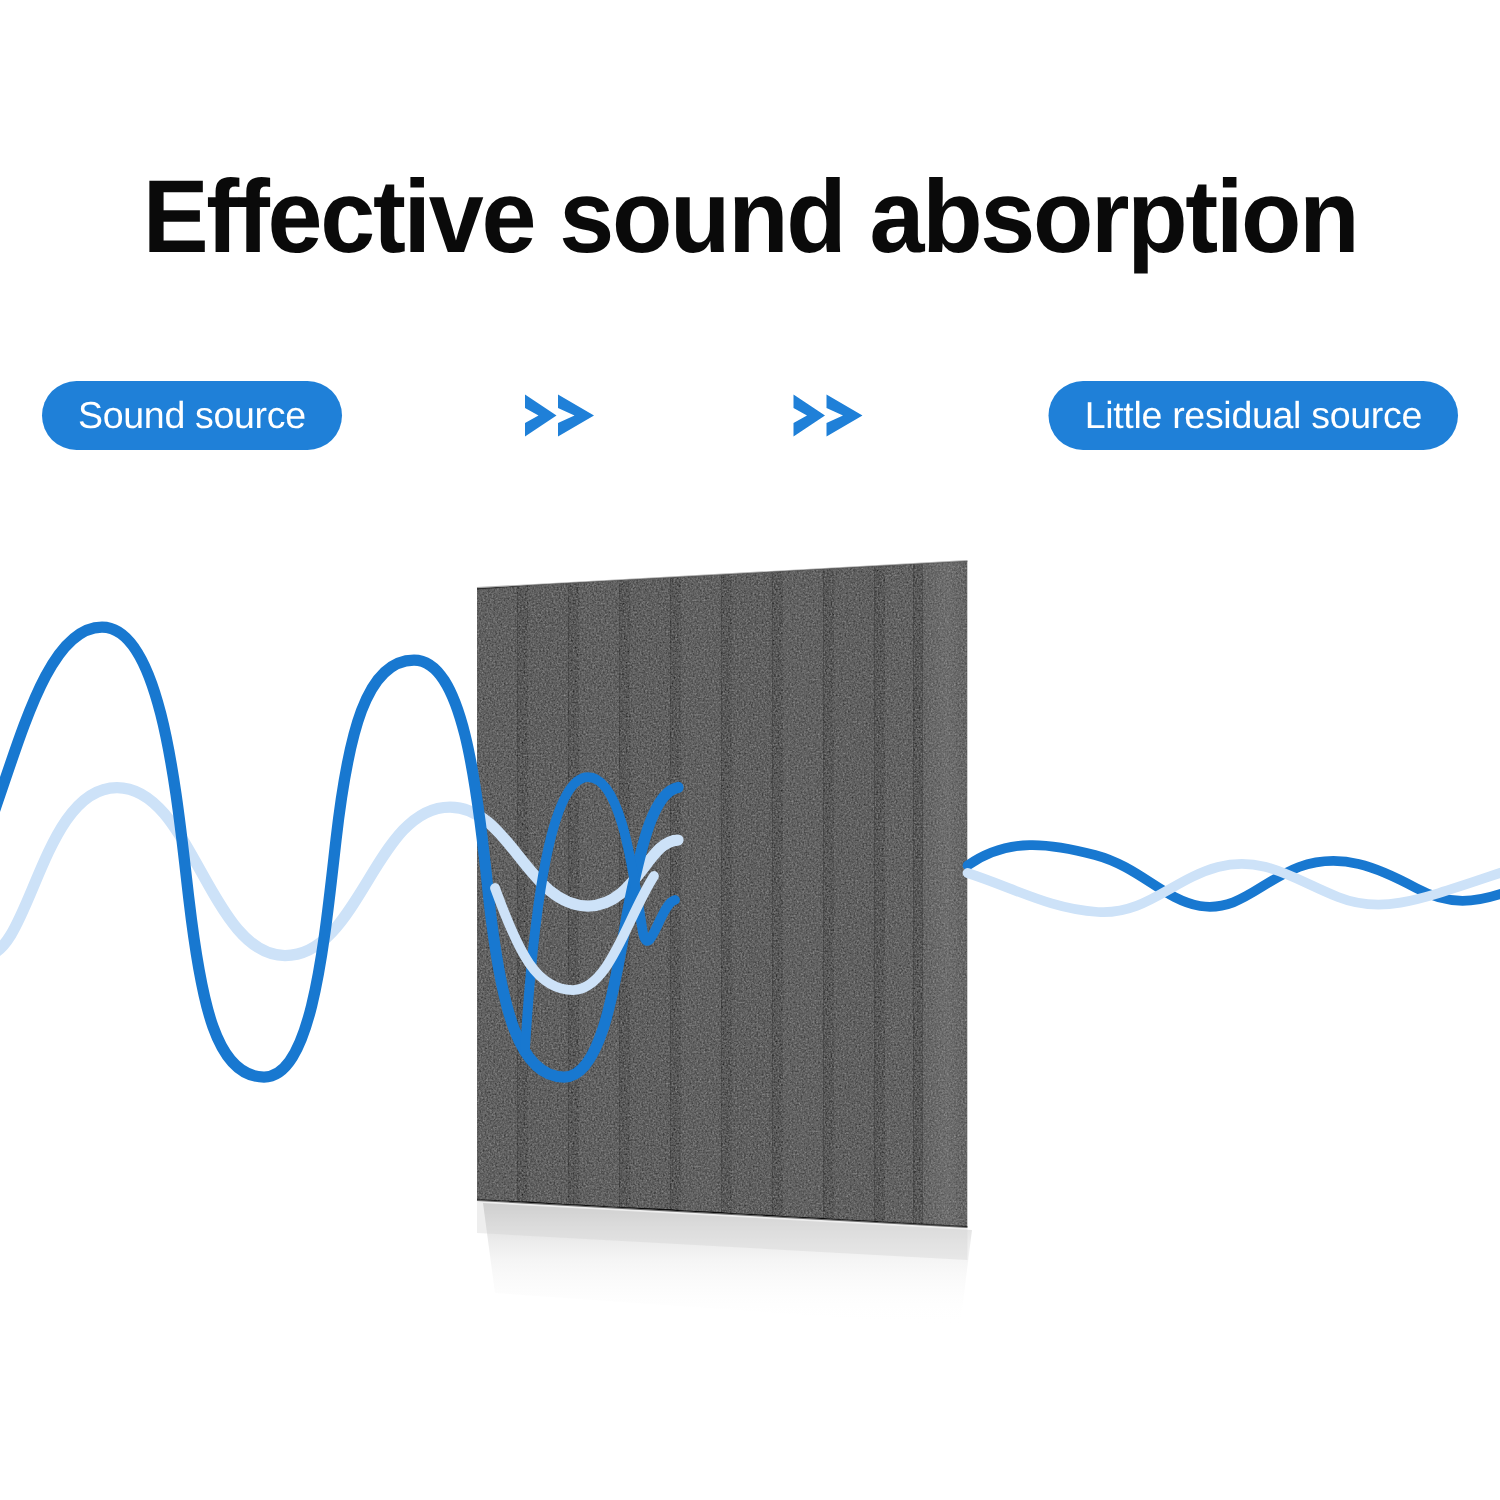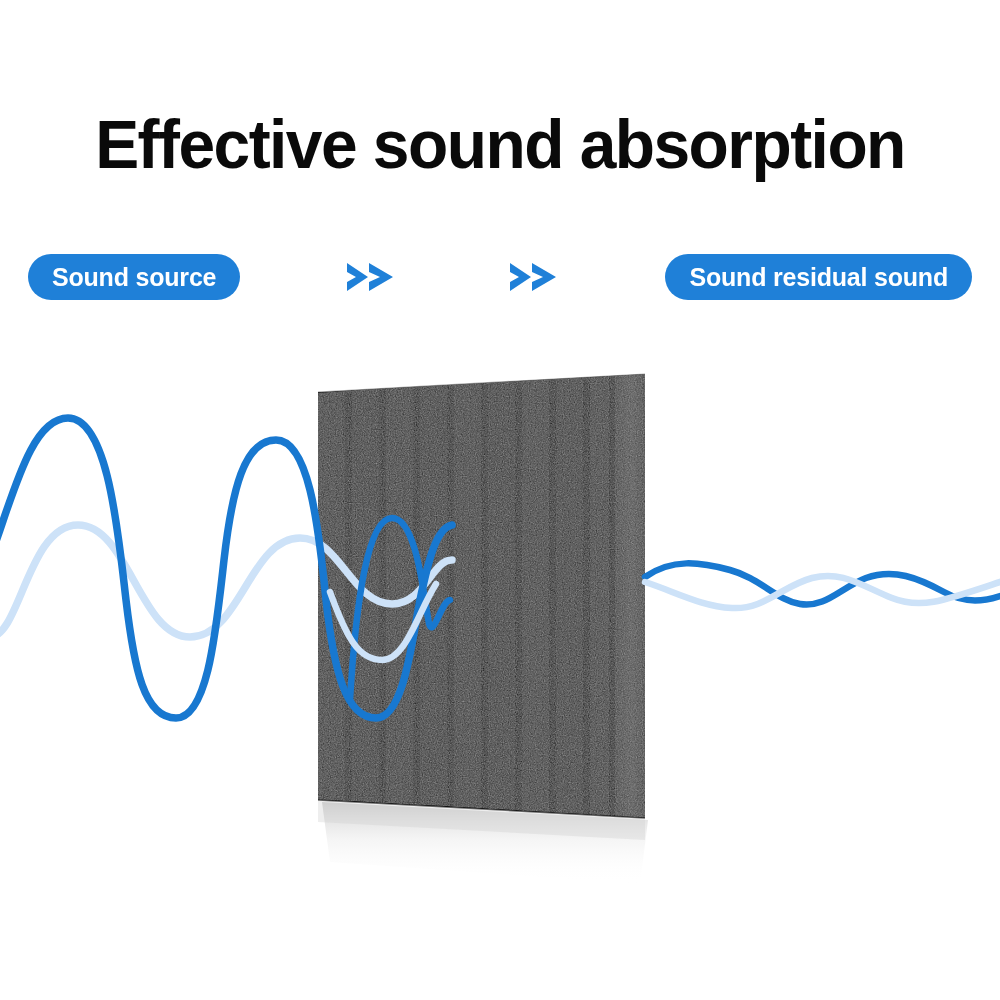--- a/index.html
+++ b/index.html
@@ -56,21 +56,21 @@
   }
   .badge {
     display: flex;
     align-items: center;
     justify-content: center;
     height: 46px;
     border-radius: 23px;
     background: #1f80d8;
     color: #ffffff;
     font-family: "Liberation Sans Narrow", "Liberation Sans", sans-serif;
-    font-weight: 700;
+    font-weight: 400;
     font-size: 25px;
     letter-spacing: -0.2px;
     padding: 0 24px;
     white-space: nowrap;
     box-sizing: border-box;
   }
   .arrow {
     flex: 0 0 auto;
     width: 52px;
     height: 34px;
@@ -240,18 +240,18 @@
       <polygon points="24,3 48,17 24,31 24,22 35,17 24,12" fill="#1f80d8"></polygon>
     </svg>
 
 
     <svg class="arrow" viewBox="0 0 52 34">
       <polygon points="2,3 23,17 2,31 2,22 11,17 2,12" fill="#1f80d8"></polygon>
       <polygon points="24,3 48,17 24,31 24,22 35,17 24,12" fill="#1f80d8"></polygon>
     </svg>
 
     <div class="badge">
-      <span>Sound residual sound</span>
+      <span>Little residual source</span>
     </div>
 
   </div>
 
 </div>
 
 </body></html>

